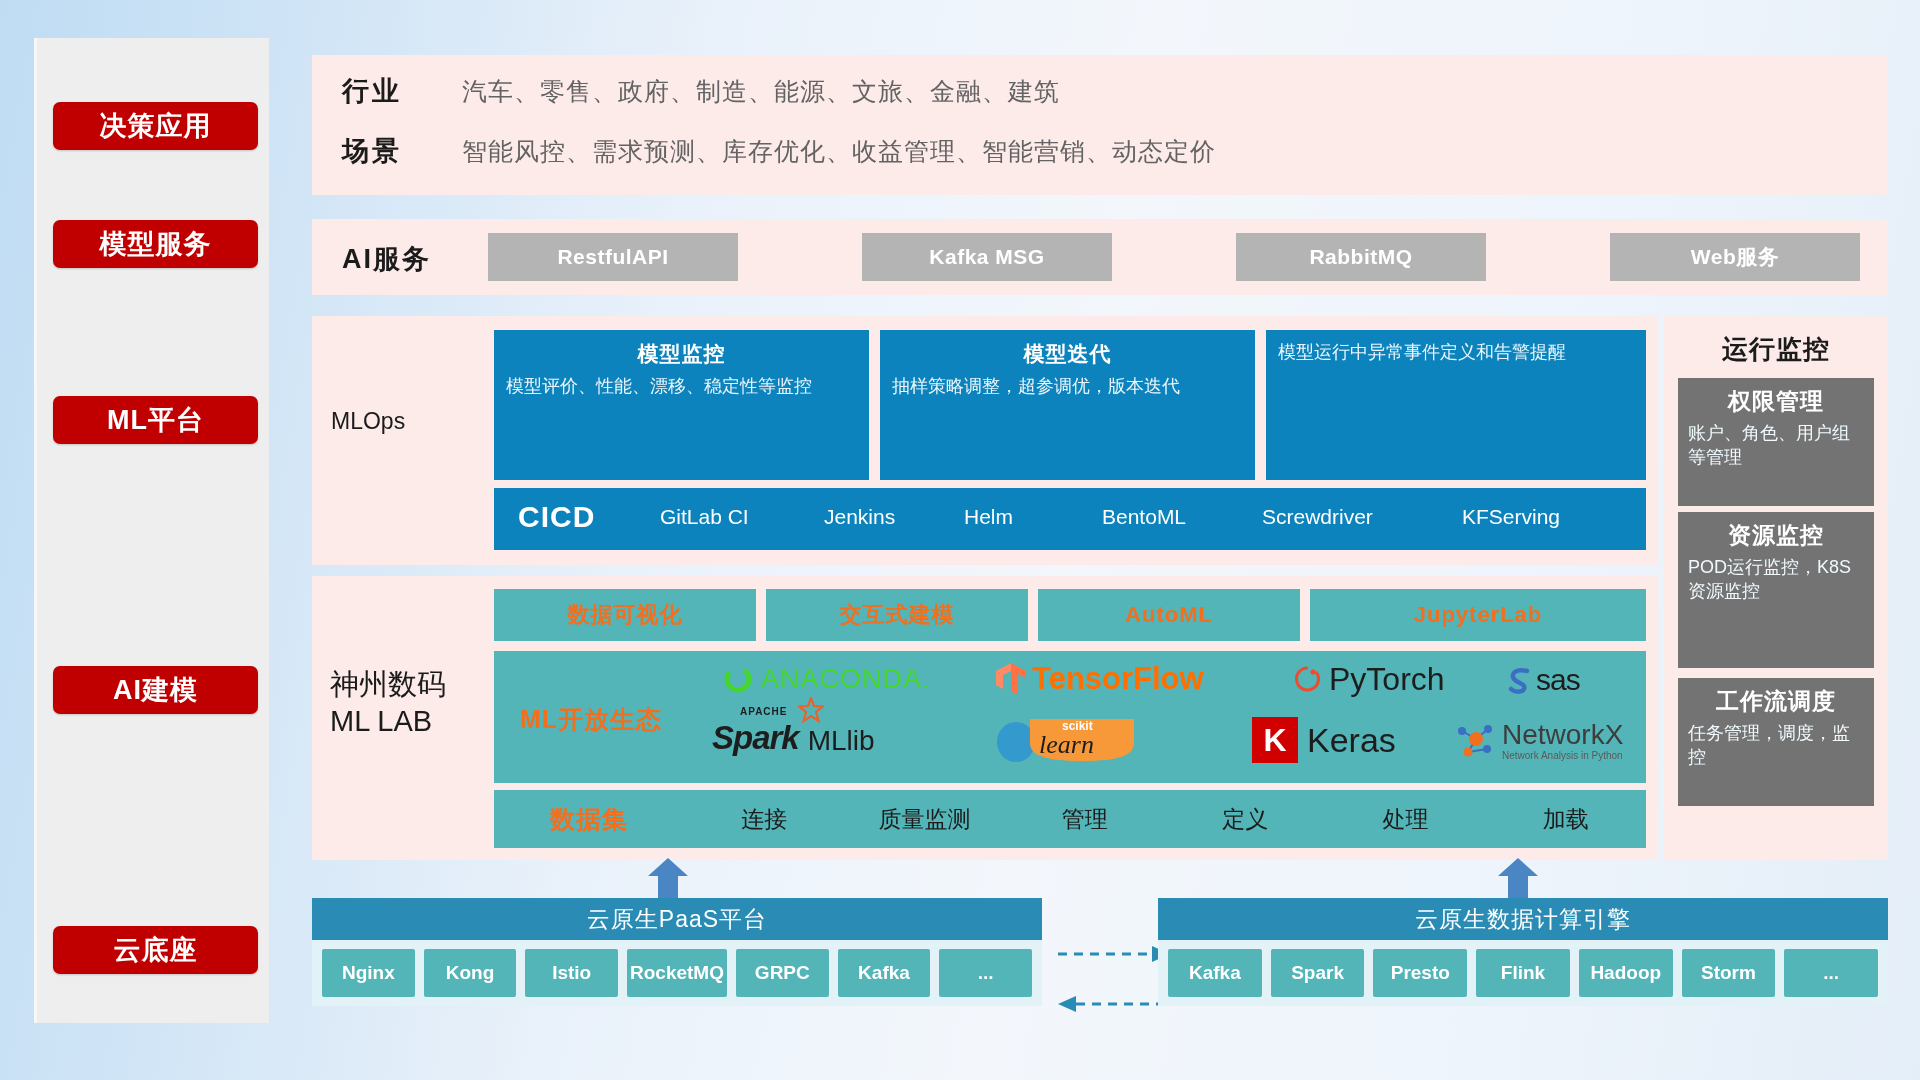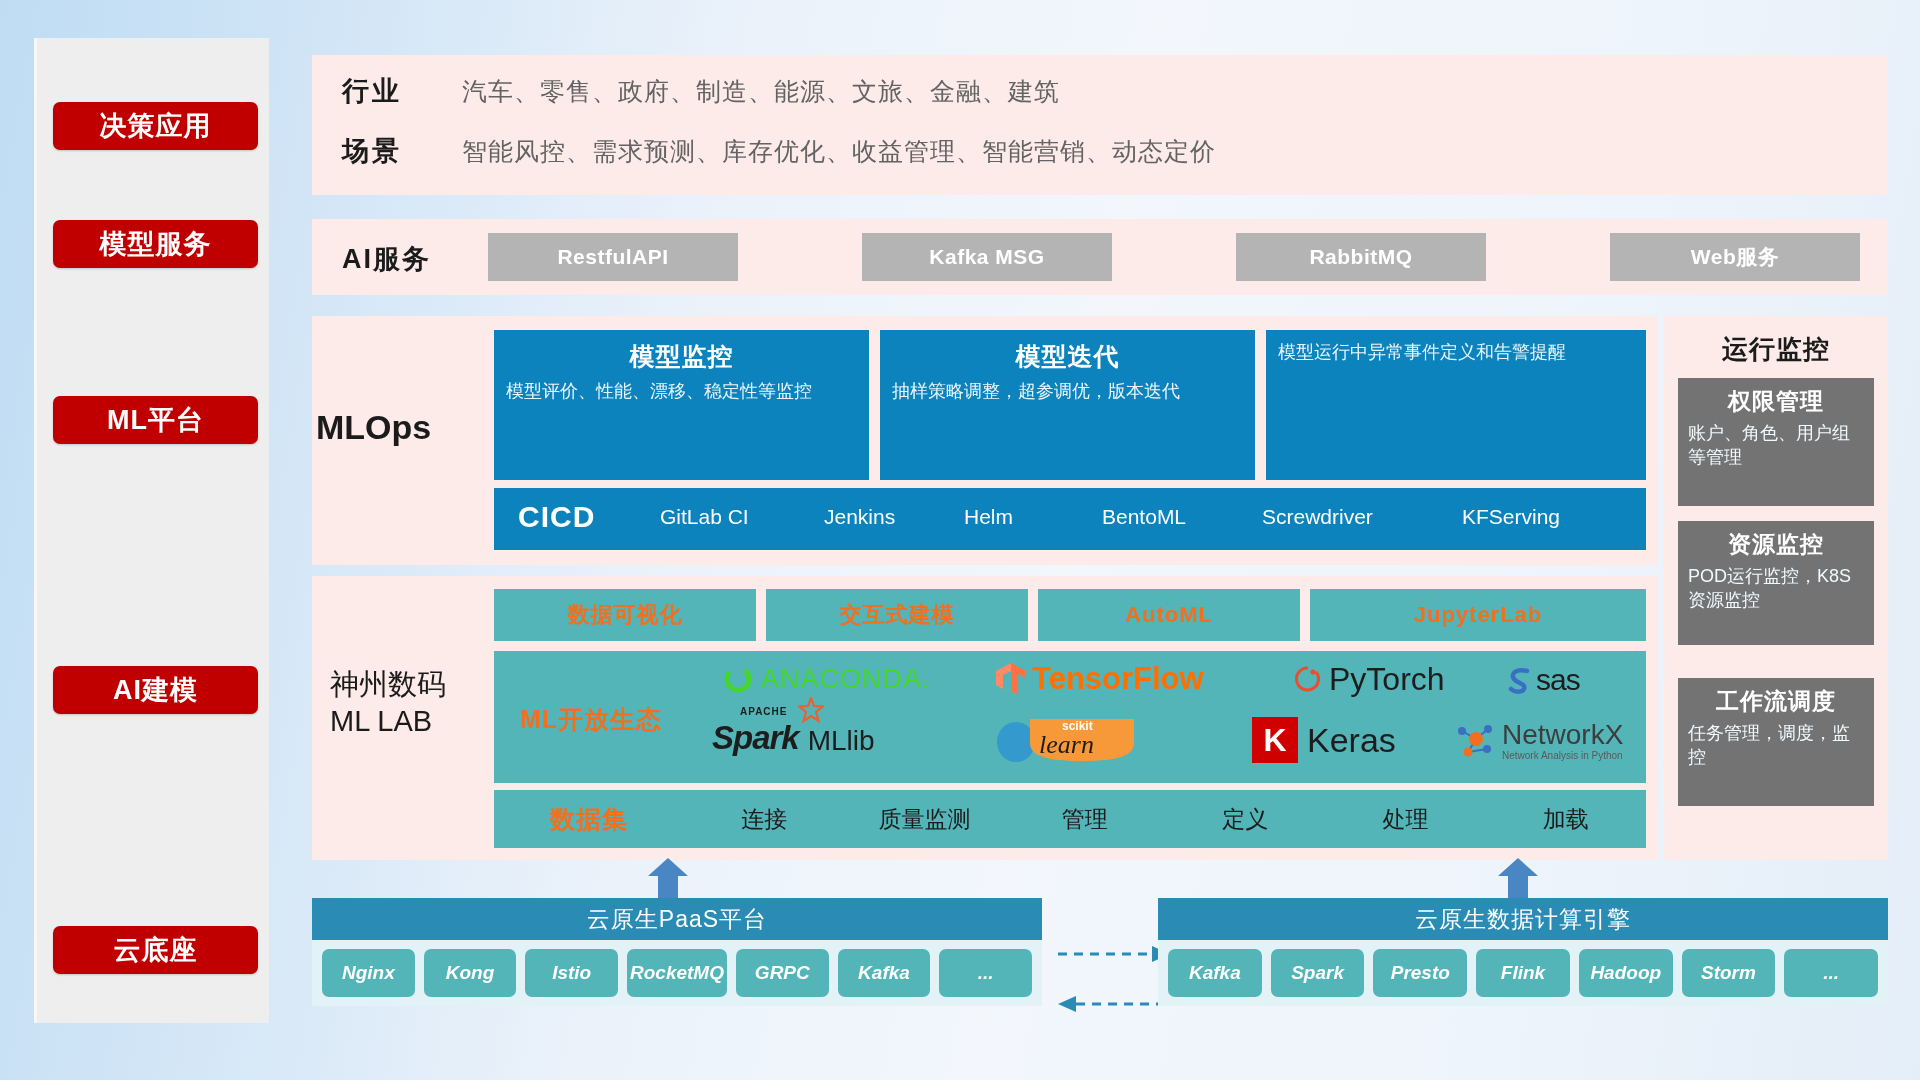--- a/index.html
+++ b/index.html
@@ -51,29 +51,29 @@
     position: absolute; top: 14px; height: 48px;
     background: #b4b4b4; color: #ffffff;
     font-size: 21px; font-weight: bold;
     display: flex; align-items: center; justify-content: center;
     letter-spacing: .5px;
   }
 
   
   #mlops-panel { left: 312px; top: 316px; width: 1346px; height: 249px; }
   #mlops-label {
-    position: absolute; left: 316px; top: 408px;
-    font-size: 34px; font-weight: bold; color: #1b1b1b;
+    position: absolute; left: 331px; top: 408px;
+    font-size: 23px; font-weight: normal; color: #1b1b1b;
   }
   .mlops-card {
     position: absolute; top: 14px; height: 150px;
     background: #0c83bc; color: #ffffff; padding: 10px 12px 0 12px;
   }
   .mlops-card .t {
-    font-size: 25px; font-weight: bold; text-align: center;
+    font-size: 21px; font-weight: bold; text-align: center;
     letter-spacing: 1px; margin-bottom: 6px;
   }
   .mlops-card .d { font-size: 18px; line-height: 1.35; color: #eaf6fd; }
 
   #cicd-bar {
     position: absolute; left: 182px; top: 172px; width: 1152px; height: 62px;
     background: #0c83bc; color: #fff; overflow: hidden;
   }
   #cicd-bar .cicd-title {
     position: absolute; left: 24px; top: 12px;
@@ -138,24 +138,24 @@
   .cloud-block { position: absolute; top: 898px; }
   .cloud-head {
     height: 42px; background: #2a8cb4; color: #fff;
     font-size: 23px; display: flex; align-items: center; justify-content: center;
     letter-spacing: 1px;
   }
   .cloud-body {
     background: #e2f2f7; padding: 9px 10px; display: flex; gap: 9px;
   }
   .chip {
-    flex: 1; height: 48px; background: #53b5b8; border-radius: 7px;
+    flex: 1; height: 48px; background: #53b5b8; border-radius: 2px;
     color: #fff; font-size: 19px; font-weight: bold;
     display: flex; align-items: center; justify-content: center;
-    text-align: center; line-height: 1.12; padding: 0 3px; font-style: italic;
+    text-align: center; line-height: 1.12; padding: 0 3px;
   }
 
   .up-arrow { position: absolute; width: 40px; height: 42px; }
 
   .dash-arrows { position: absolute; left: 1056px; top: 938px; width: 116px; height: 84px; }
 </style>
 </head>
 <body>
 
 <div id="left-rail">
@@ -339,21 +339,21 @@
   <div>神州数码</div>
   <div>ML LAB</div>
 </div>
 
 <div id="monitor-panel" class="pink-panel">
   <div id="monitor-title">运行监控</div>
   <div class="monitor-card" style="top:62px;  height:128px;">
     <div class="t">权限管理</div>
     <div class="d">账户、角色、用户组等管理</div>
   </div>
-  <div class="monitor-card" style="top:205px; height:124px;">
+  <div class="monitor-card" style="top:196px; height:156px;">
     <div class="t">资源监控</div>
     <div class="d">POD运行监控，K8S资源监控</div>
   </div>
   <div class="monitor-card" style="top:362px; height:128px;">
     <div class="t">工作流调度</div>
     <div class="d">任务管理，调度，监控</div>
   </div>
 </div>
 
 <svg class="up-arrow" style="left:648px; top:858px;" viewBox="0 0 40 42">

